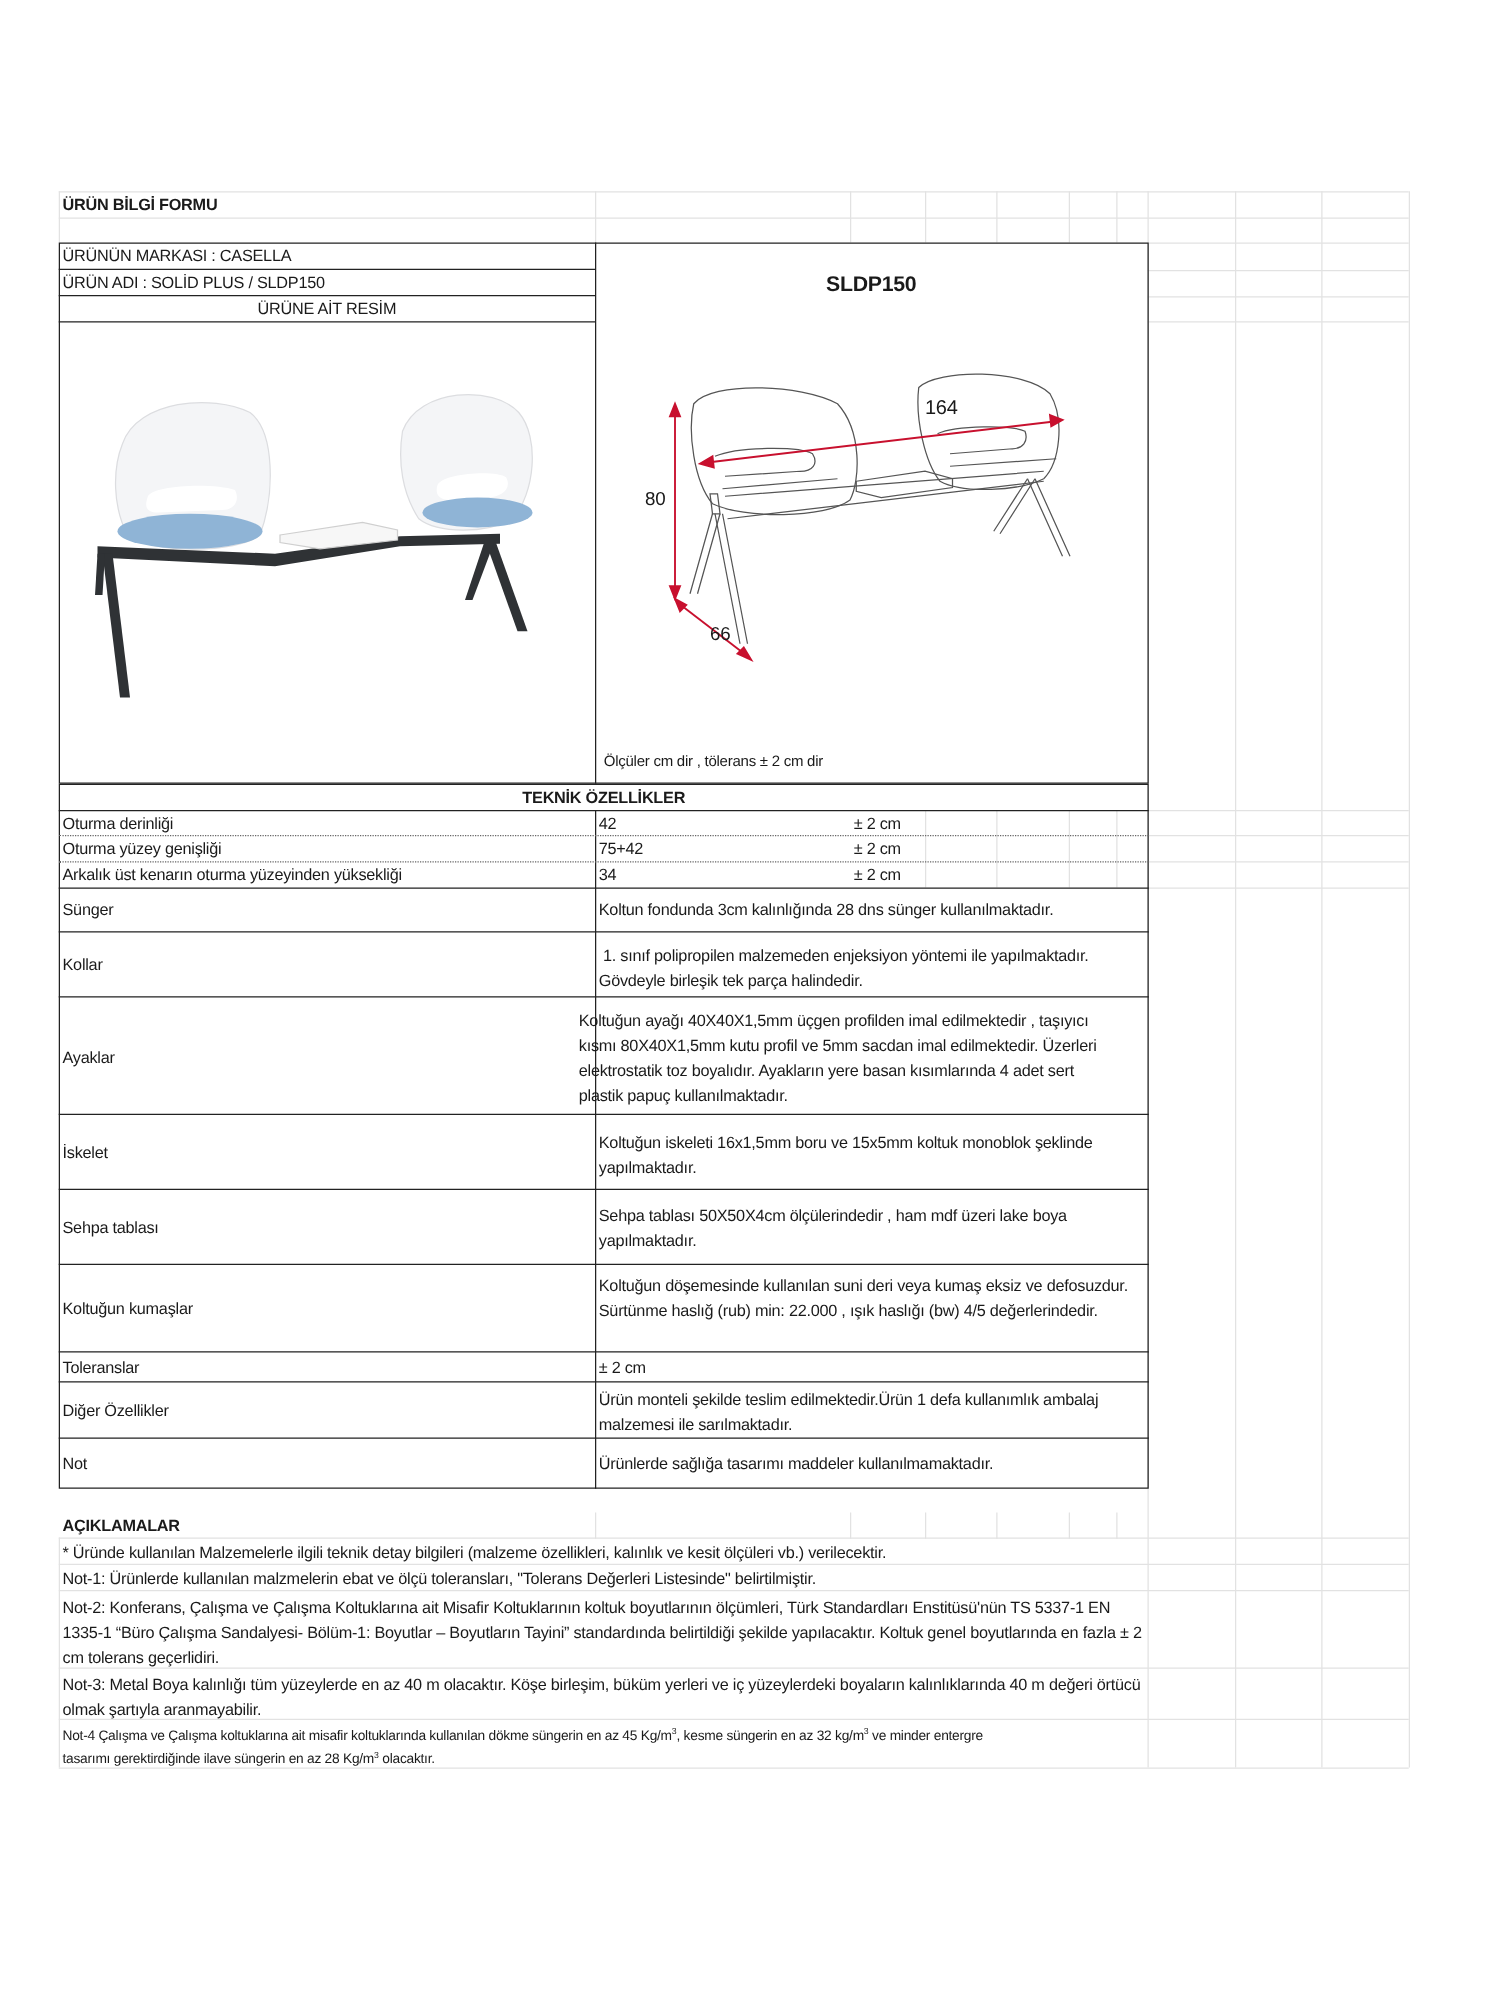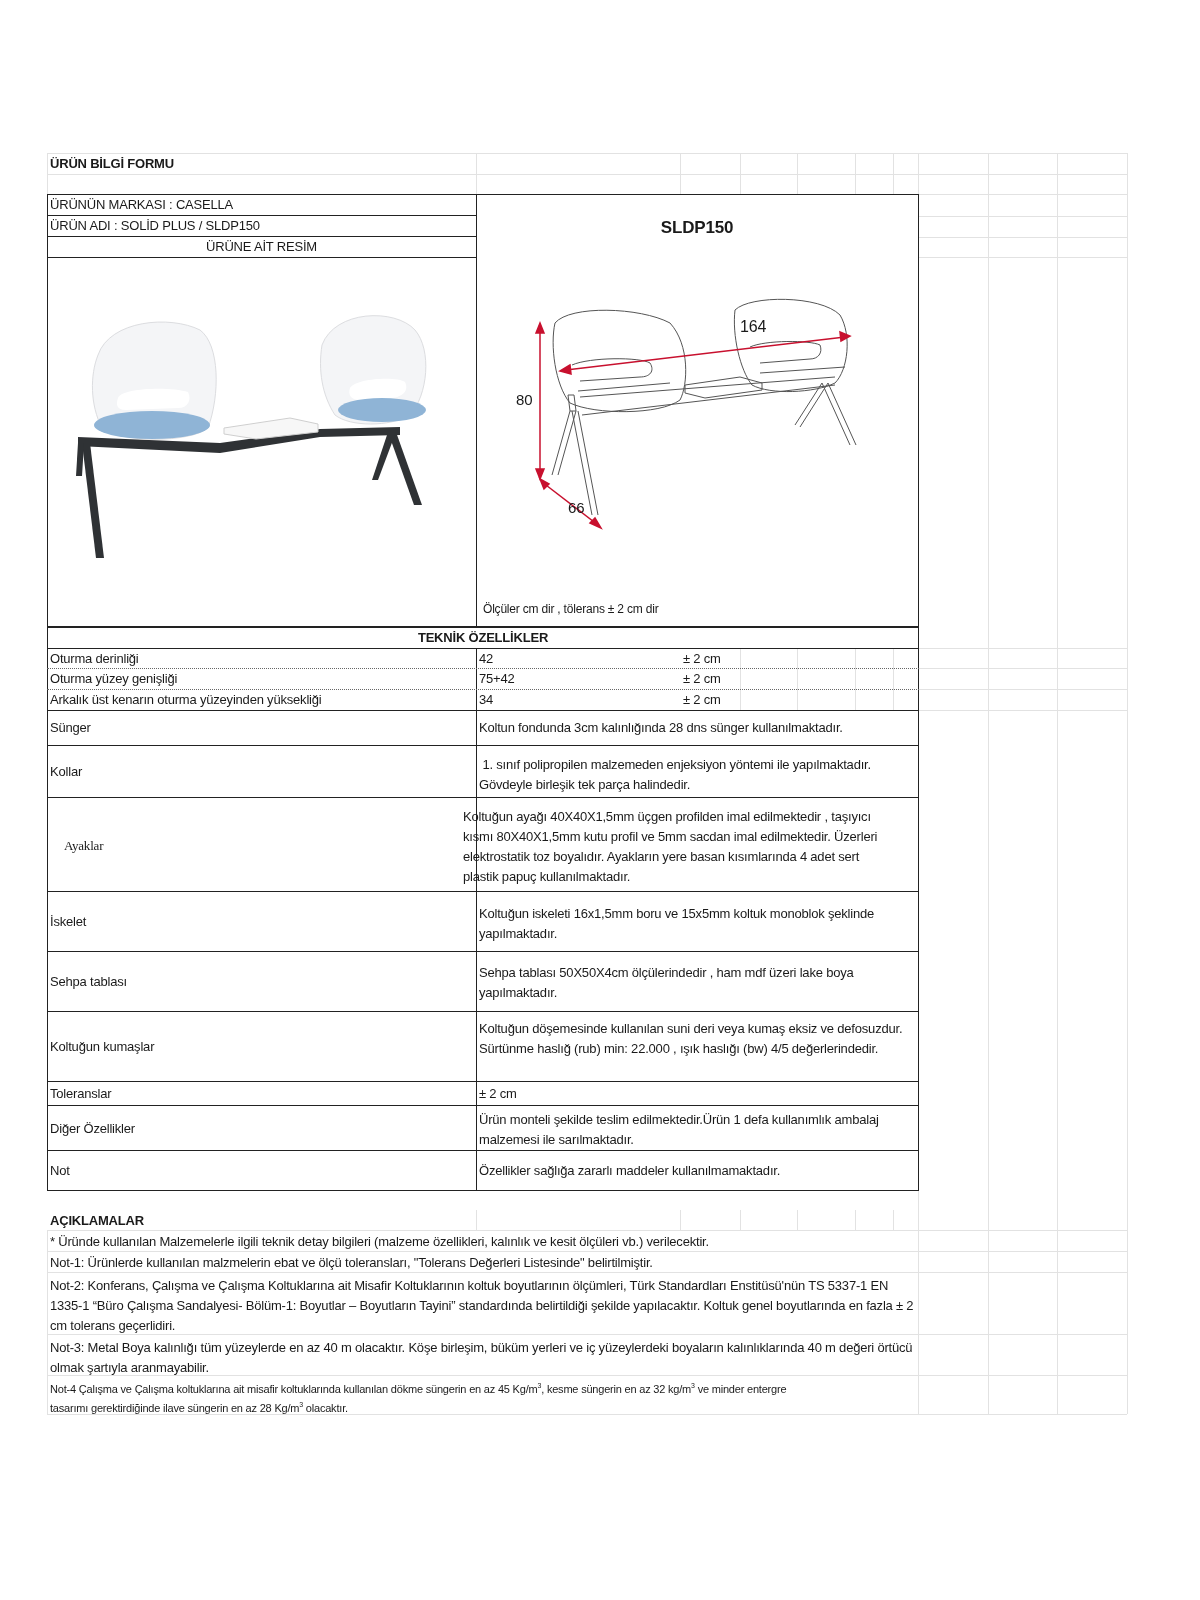--- a/index.html
+++ b/index.html
@@ -173,21 +173,21 @@
 
 <div>
   <div class="cell-text" style="left:50px;top:720px;">Sünger</div>
   <div class="cell-text wrap" style="left:479px;top:720px;width:436px;">Koltun fondunda 3cm kalınlığında 28 dns sünger kullanılmaktadır.</div>
 </div>
 <div>
   <div class="cell-text" style="left:50px;top:764px;">Kollar</div>
   <div class="cell-text wrap" style="left:479px;top:755px;width:436px;line-height:20px;white-space:pre-wrap;"> 1. sınıf polipropilen malzemeden enjeksiyon yöntemi ile yapılmaktadır. Gövdeyle birleşik tek parça halindedir.</div>
 </div>
 <div>
-  <div class="cell-text" style="left:64px;top:838px;font-family:Liberation Serif, serif;">Ayaklar</div>
+  <div class="cell-text" style="left:50px;top:838px;">Ayaklar</div>
   <div class="cell-text wrap" style="left:463px;top:807px;width:426px;line-height:20px;">Koltuğun ayağı 40X40X1,5mm üçgen profilden imal edilmektedir , taşıyıcı kısmı 80X40X1,5mm kutu profil ve 5mm sacdan imal edilmektedir. Üzerleri elektrostatik toz boyalıdır. Ayakların yere basan kısımlarında 4 adet sert plastik papuç kullanılmaktadır.</div>
 </div>
 <div>
   <div class="cell-text" style="left:50px;top:914px;">İskelet</div>
   <div class="cell-text wrap" style="left:479px;top:904px;width:426px;line-height:20px;">Koltuğun iskeleti 16x1,5mm boru ve 15x5mm koltuk monoblok şeklinde yapılmaktadır.</div>
 </div>
 <div>
   <div class="cell-text" style="left:50px;top:974px;">Sehpa tablası</div>
   <div class="cell-text wrap" style="left:479px;top:963px;width:426px;line-height:20px;">Sehpa tablası 50X50X4cm ölçülerindedir , ham mdf üzeri lake boya yapılmaktadır.</div>
 </div>
@@ -198,21 +198,21 @@
 <div>
   <div class="cell-text" style="left:50px;top:1086px;">Toleranslar</div>
   <div class="cell-text" style="left:479px;top:1086px;">± 2 cm</div>
 </div>
 <div>
   <div class="cell-text" style="left:50px;top:1121px;">Diğer Özellikler</div>
   <div class="cell-text wrap" style="left:479px;top:1110px;width:426px;line-height:20px;">Ürün monteli şekilde teslim edilmektedir.Ürün 1 defa kullanımlık ambalaj malzemesi ile sarılmaktadır.</div>
 </div>
 <div>
   <div class="cell-text" style="left:50px;top:1163px;">Not</div>
-  <div class="cell-text" style="left:479px;top:1163px;">Özellikler sağlığa zararlı maddeler kullanılmamaktadır.</div>
+  <div class="cell-text" style="left:479px;top:1163px;">Ürünlerde sağlığa tasarımı maddeler kullanılmamaktadır.</div>
 </div>
 
 <div class="cell-text bold" style="left:50px;top:1213px;">AÇIKLAMALAR</div>
 <div class="cell-text" style="left:50px;top:1234px;">* Üründe kullanılan Malzemelerle ilgili teknik detay bilgileri (malzeme özellikleri, kalınlık ve kesit ölçüleri vb.)  verilecektir.</div>
 <div class="cell-text" style="left:50px;top:1255px;">Not-1: Ürünlerde kullanılan malzmelerin ebat ve ölçü toleransları, "Tolerans Değerleri Listesinde" belirtilmiştir.</div>
 <div class="cell-text wrap" style="left:50px;top:1276px;width:866px;line-height:20px;">Not-2: Konferans, Çalışma ve Çalışma Koltuklarına ait  Misafir Koltuklarının koltuk boyutlarının ölçümleri, Türk Standardları Enstitüsü'nün TS 5337-1 EN 1335-1 “Büro Çalışma Sandalyesi- Bölüm-1: Boyutlar – Boyutların Tayini” standardında belirtildiği şekilde yapılacaktır. Koltuk genel boyutlarında en fazla ± 2 cm tolerans geçerlidiri.</div>
 <div class="cell-text wrap" style="left:50px;top:1338px;width:866px;line-height:20px;">Not-3: Metal Boya kalınlığı tüm yüzeylerde en az 40 m  olacaktır. Köşe birleşim, büküm yerleri ve iç yüzeylerdeki boyaların kalınlıklarında 40 m değeri örtücü olmak şartıyla aranmayabilir.</div>
 <div class="cell-text" style="left:50px;top:1378px;font-size:11px;"><span>Not-4 Çalışma ve Çalışma koltuklarına ait misafir koltuklarında kullanılan dökme süngerin en az 45 Kg/m</span><sup style="font-size:7px;">3</sup><span>, kesme süngerin en az 32 kg/m</span><sup style="font-size:7px;">3</sup><span> ve minder entergre</span></div>
 <div class="cell-text" style="left:50px;top:1397px;font-size:11px;"><span>tasarımı gerektirdiğinde ilave süngerin en az 28 Kg/m</span><sup style="font-size:7px;">3</sup><span> olacaktır.</span></div>
 

